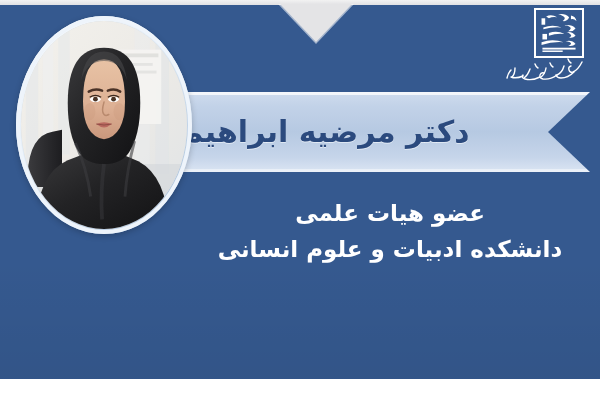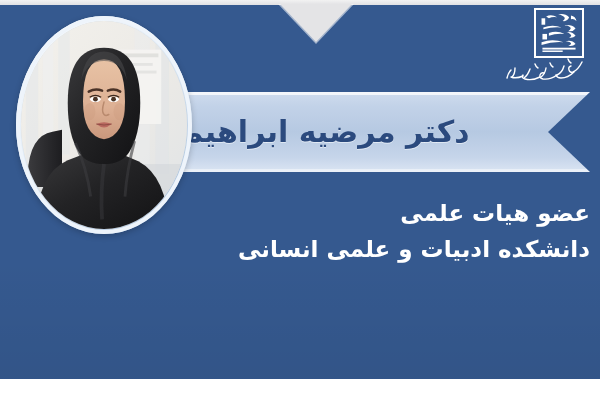--- a/index.html
+++ b/index.html
@@ -174,21 +174,20 @@
     direction: rtl;
     text-align: center;
     color: #ffffff;
   }
   .subtitle-line {
     font-size: 23px;
     font-weight: bold;
     line-height: 1.55;
     white-space: nowrap;
     font-family: "DejaVu Sans", sans-serif;
-    text-align: right;
   }
 
   
   .logo-block {
     position: absolute;
     right: 12px;
     top: 6px;
     width: 86px;
     height: 84px;
     z-index: 7;
@@ -348,16 +347,16 @@
         <path d="M58 128 q12 26 16 56" stroke="#3c3c3f" stroke-width="3" fill="none" opacity="0.6"></path>
         <path d="M120 126 q-8 30 -10 58" stroke="#3c3c3f" stroke-width="3" fill="none" opacity="0.6"></path>
         <path d="M88 150 q-4 30 -2 58" stroke="#3a3a3d" stroke-width="4" fill="none" opacity="0.5"></path>
       </svg>
     </div>
     <div class="portrait-ring"></div>
   </div>
 
   <div class="subtitle">
     <div class="subtitle-line">عضو هیات علمی</div>
-    <div class="subtitle-line">دانشکده ادبیات و علمی انسانی</div>
+    <div class="subtitle-line">دانشکده ادبیات و علوم انسانی</div>
   </div>
 
 </div>
 
 </body></html>

